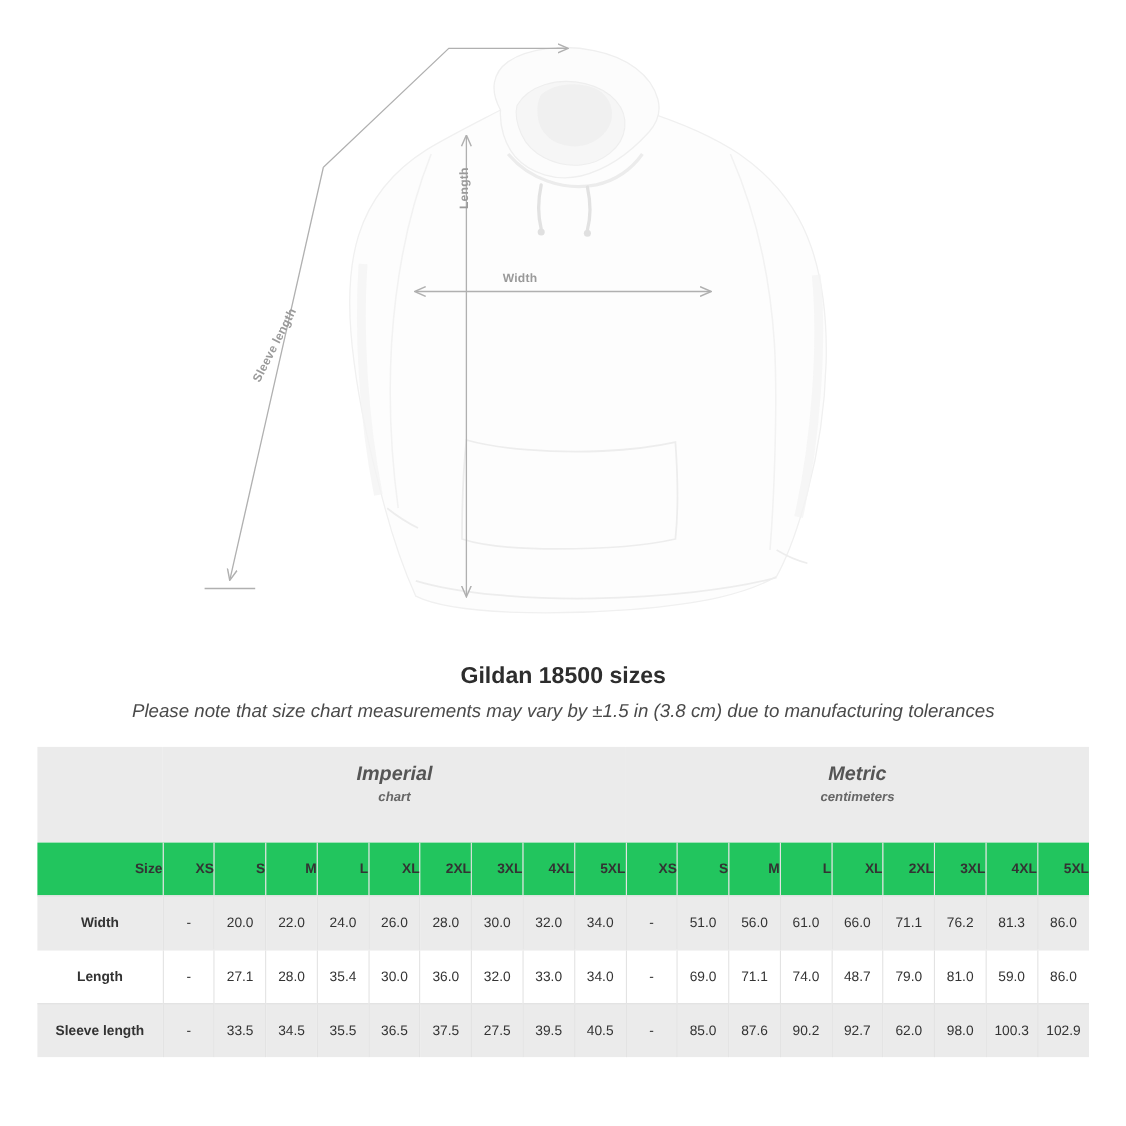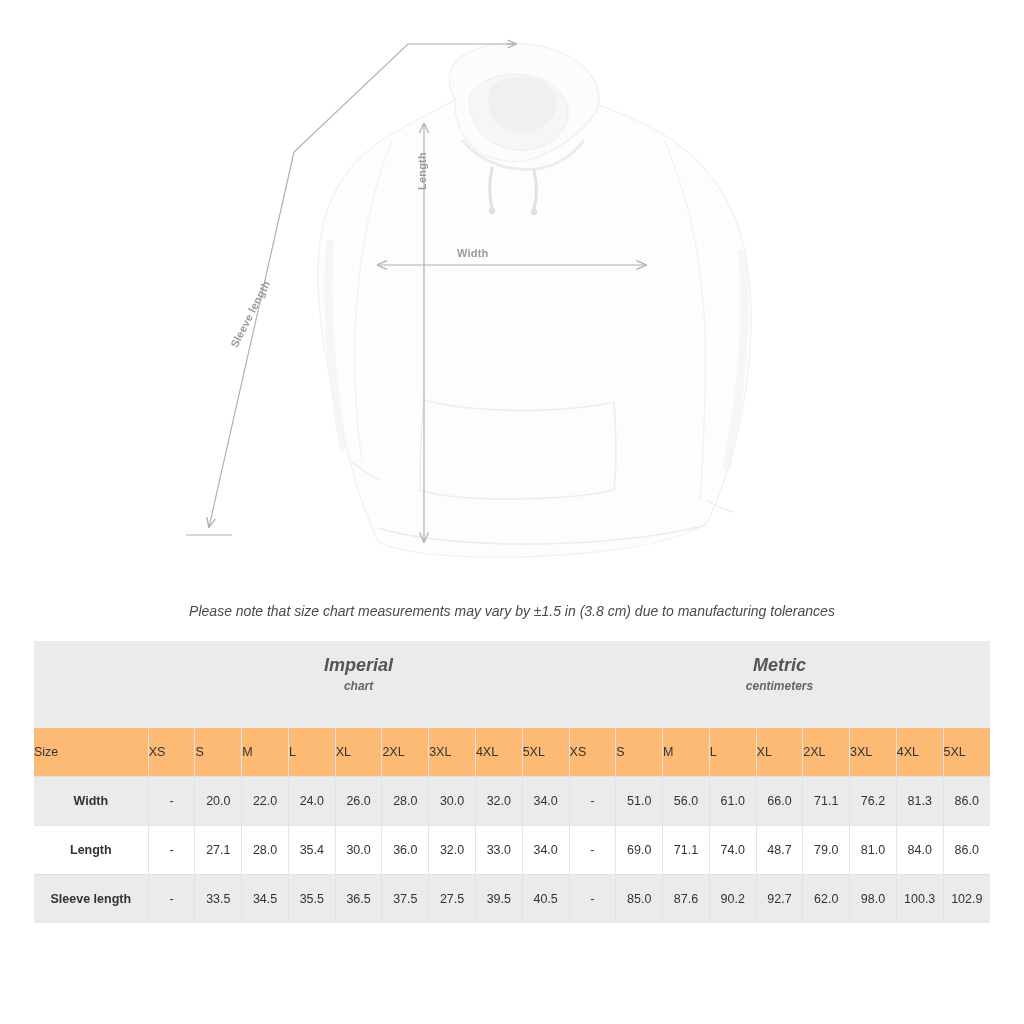--- a/index.html
+++ b/index.html
@@ -50,21 +50,21 @@
     text-align: center;
     padding-top: 18px;
   }
   #chart-title {
     font-size: 21px;
     font-weight: bold;
     color: #2d2d2d;
     margin: 0 0 10px 0;
   }
   #chart-note {
-    font-size: 14px;
+    font-size: 17px;
     font-style: italic;
     color: #4a4a4a;
     margin: 0;
   }
 
   
   #table-wrap {
     padding: 22px 34px 0 34px;
   }
   table {
@@ -88,27 +88,27 @@
     line-height: 1.2;
   }
   .unit-sub {
     display: block;
     font-size: 12px;
     font-style: italic;
     color: #666;
     line-height: 1.6;
   }
   thead .size-row th {
-    background: #fdba74;
+    background: #22c55e;
     border-left: 1px solid #e3e3e3;
     font-size: 12.5px;
-    font-weight: normal;
+    font-weight: bold;
     color: #333;
     padding: 17px 0;
-    text-align: left;
+    text-align: right;
   }
   thead .size-row th.corner {
     border-left: none;
     font-size: 12.5px;
   }
   tbody td {
     border-left: 1px solid #e3e3e3;
     border-top: 1px solid #e3e3e3;
     font-size: 12.5px;
     color: #333;
@@ -216,20 +216,21 @@
         <line x1="186" y1="535" x2="232" y2="535" stroke="#b0b0b0" stroke-width="1.2"></line>
       </g>
     </svg>
 
     <span class="dim-label" id="label-width">Width</span>
     <span class="dim-label" id="label-length">Length</span>
     <span class="dim-label" id="label-sleeve">Sleeve length</span>
   </div>
 
   <div id="title-block">
+    <h1 id="chart-title">Gildan 18500 sizes</h1>
     <p id="chart-note">Please note that size chart measurements may vary by ±1.5 in (3.8 cm) due to manufacturing tolerances</p>
   </div>
 
   <div id="table-wrap">
     <table>
       <colgroup>
         <col class="c-head">
         <col class="c-cell">
           <col class="c-cell">
           <col class="c-cell">
@@ -316,21 +317,21 @@
           <td>32.0</td>
           <td>33.0</td>
           <td>34.0</td>
           <td>-</td>
           <td>69.0</td>
           <td>71.1</td>
           <td>74.0</td>
           <td>48.7</td>
           <td>79.0</td>
           <td>81.0</td>
-          <td>84.0</td>
+          <td>59.0</td>
           <td>86.0</td>
         </tr>
         <tr class="alt">
           <td class="rowhead">Sleeve length</td>
           <td>-</td>
           <td>33.5</td>
           <td>34.5</td>
           <td>35.5</td>
           <td>36.5</td>
           <td>37.5</td>

